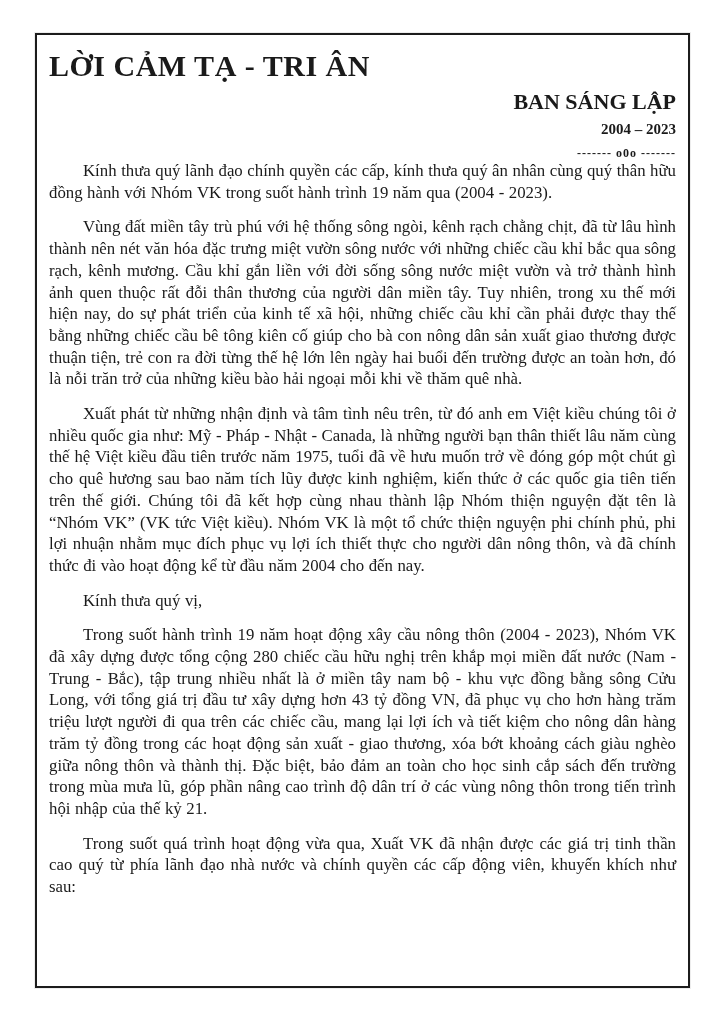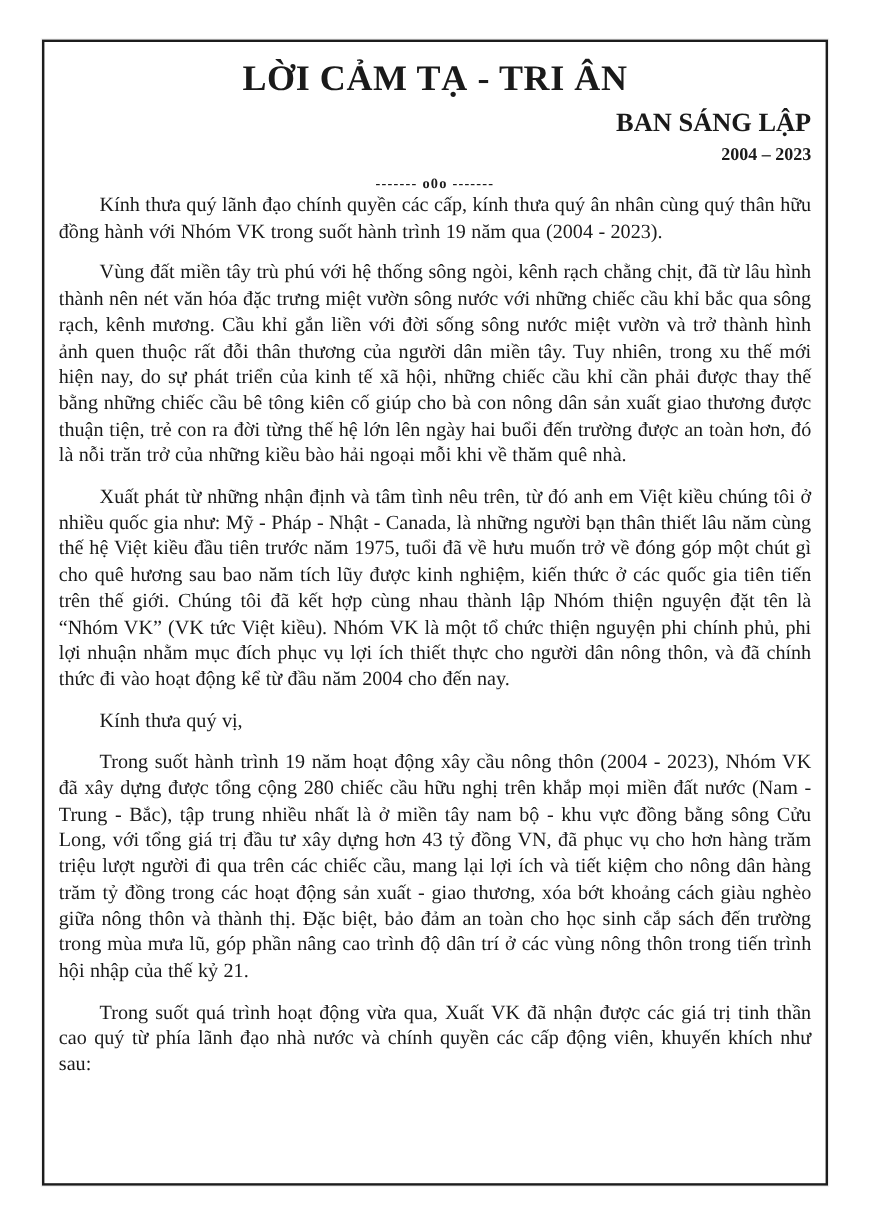--- a/index.html
+++ b/index.html
@@ -26,21 +26,21 @@
     border: 2px solid #1c1c1c;
     box-shadow: 0 0 0 1px rgba(0,0,0,0.07);
     padding: 14px 12px 0 12px;
     background: #ffffff;
   }
   .doc-title {
     margin: 0;
     font-size: 30px;
     line-height: 34px;
     font-weight: bold;
-    text-align: center;
+    text-align: left;
     letter-spacing: 0.5px;
   }
   .doc-subtitle {
     margin: 6px 0 0 0;
     font-size: 22px;
     line-height: 26px;
     font-weight: bold;
     text-align: right;
   }
   .doc-period {
@@ -48,21 +48,21 @@
     font-size: 15px;
     line-height: 18px;
     font-weight: bold;
     text-align: right;
   }
   .doc-divider {
     margin: 8px 0 0 0;
     font-size: 12px;
     line-height: 14px;
     font-weight: bold;
-    text-align: center;
+    text-align: right;
     letter-spacing: 1px;
   }
   .body-text p {
     margin: 0 0 13px 0;
     font-size: 16.8px;
     line-height: 21.7px;
     text-align: justify;
     text-indent: 34px;
     word-spacing: 0.02em;
   }

